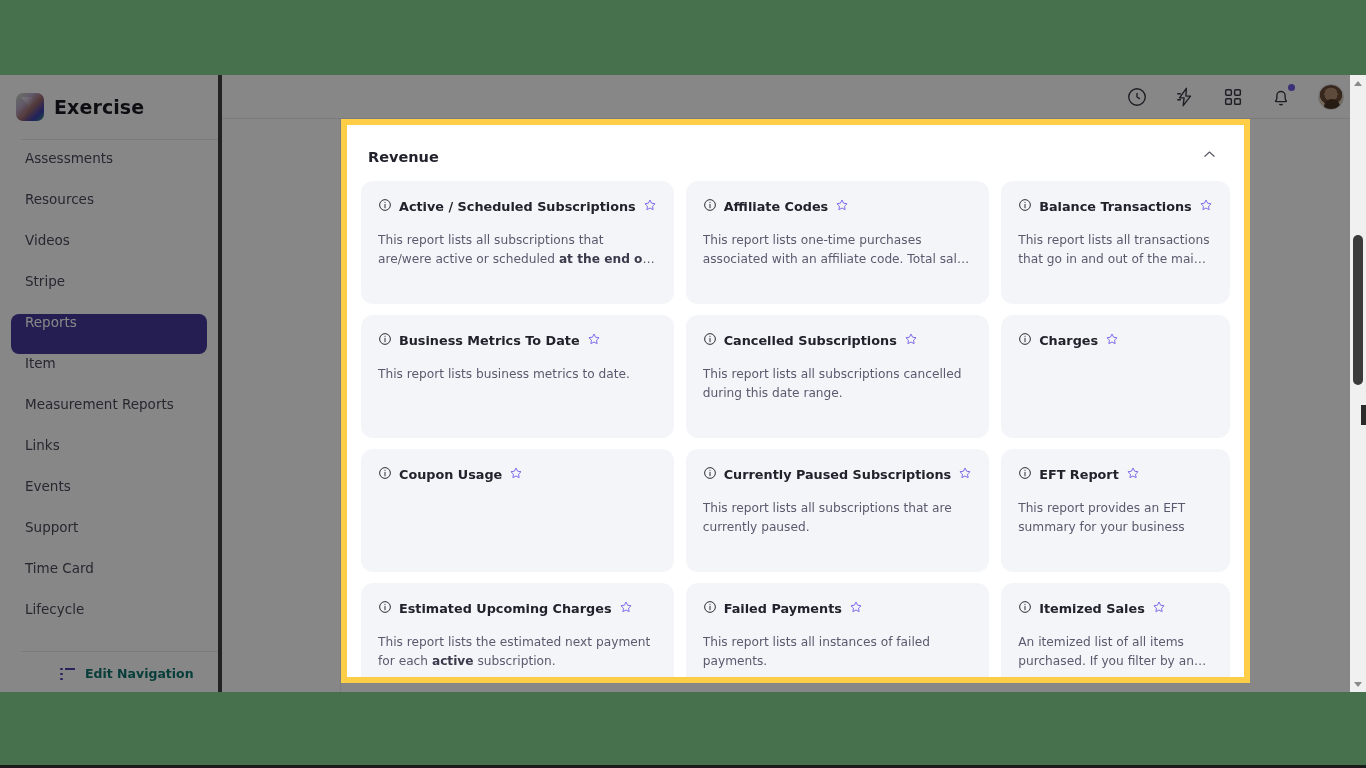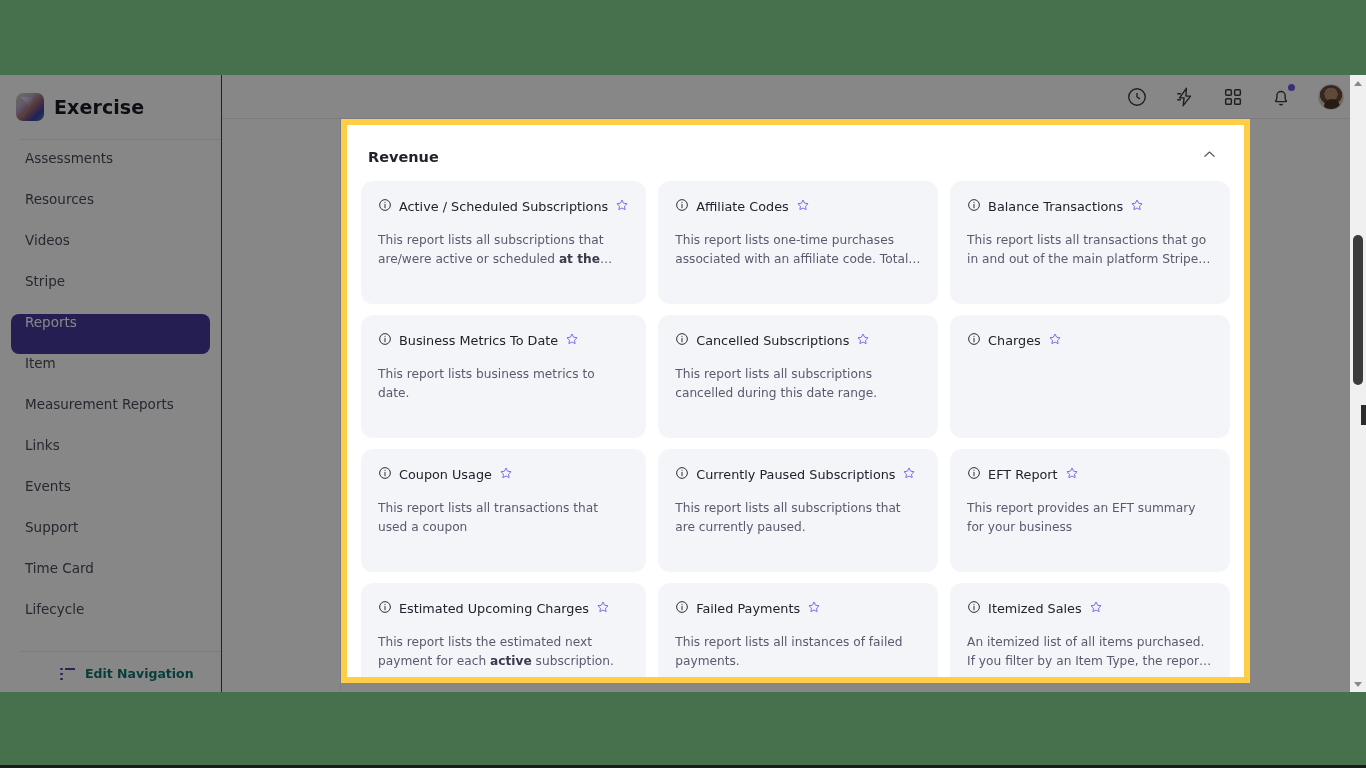--- a/index.html
+++ b/index.html
@@ -28,21 +28,21 @@
     background: rgba(0,0,0,0.47);
     pointer-events: none;
     z-index: 40;
   }
 
   
   #sidebar {
     position: absolute; left: 0; top: 0;
     width: 222px; height: 617px;
     background: #ffffff;
-    border-right: 1px solid #404040;
+    border-right: 4px solid #404040;
   }
   #brand {
     display: flex; align-items: center; gap: 10px;
     height: 64px; padding: 0 16px;
   }
   #brand-logo {
     width: 28px; height: 28px; border-radius: 7px;
     background:
       linear-gradient(135deg, #c9d6c0 0%, #b9a7c8 32%, #9c6a6a 55%, #3f3fb0 78%, #2f8f7a 100%);
     position: relative; overflow: hidden; flex: 0 0 auto;
@@ -156,21 +156,21 @@
   .report-card {
     background: #F4F5F9;
     border-radius: 12px;
     padding: 16px 17px 18px 17px;
     min-height: 123px;
     cursor: pointer;
   }
   .card-head { display: flex; align-items: center; gap: 7px; }
   .info-icon { flex: 0 0 auto; color: #2b2b36; }
   .card-title {
-    font-size: 12.8px; font-weight: 400; color: #22222c;
+    font-size: 12.8px; font-weight: 700; color: #22222c;
     white-space: nowrap; overflow: hidden; text-overflow: ellipsis;
   }
   .star-icon { flex: 0 0 auto; color: #7B6BEA; cursor: pointer; }
   .card-desc {
     margin-top: 15px;
     font-size: 12.2px; line-height: 19px; color: #5a5a6e;
     display: -webkit-box; -webkit-line-clamp: 2; -webkit-box-orient: vertical;
     overflow: hidden;
   }
   .card-desc b { font-weight: 700; color: #3a3a4c; }
@@ -405,21 +405,20 @@
               <span class="info-icon"><svg width="14" height="14" viewBox="0 0 24 24" fill="none" stroke="currentColor" stroke-width="1.7">
                   <circle cx="12" cy="12" r="9.2"></circle>
                   <path d="M12 10.8v6" stroke-linecap="round"></path>
                   <circle cx="12" cy="7.3" r="1.05" fill="currentColor" stroke="none"></circle>
                 </svg></span>
               <span class="card-title">Coupon Usage</span>
               <span class="star-icon"><svg width="14" height="14" viewBox="0 0 24 24" fill="none" stroke="currentColor" stroke-width="1.7" stroke-linejoin="round">
                   <path d="M12 3.4l2.7 5.5 6 .9-4.35 4.2 1.03 6-5.38-2.83L6.62 20l1.03-6L3.3 9.8l6-.9L12 3.4Z"></path>
                 </svg></span>
             </div>
-            <div class="card-desc"><span>This report lists all transactions that used a coupon</span></div>
           </div>
           <div class="report-card">
             <div class="card-head">
               <span class="info-icon"><svg width="14" height="14" viewBox="0 0 24 24" fill="none" stroke="currentColor" stroke-width="1.7">
                   <circle cx="12" cy="12" r="9.2"></circle>
                   <path d="M12 10.8v6" stroke-linecap="round"></path>
                   <circle cx="12" cy="7.3" r="1.05" fill="currentColor" stroke="none"></circle>
                 </svg></span>
               <span class="card-title">Currently Paused Subscriptions</span>
               <span class="star-icon"><svg width="14" height="14" viewBox="0 0 24 24" fill="none" stroke="currentColor" stroke-width="1.7" stroke-linejoin="round">

